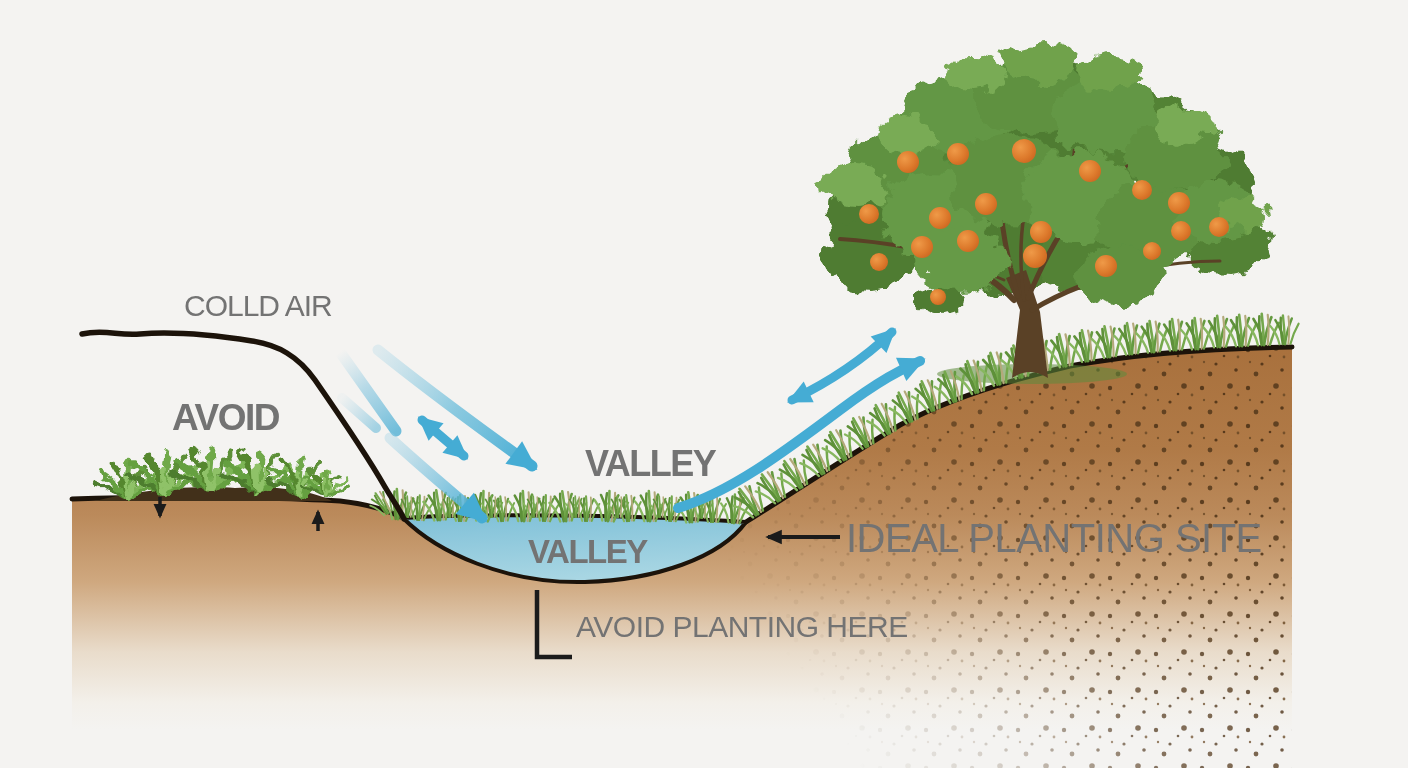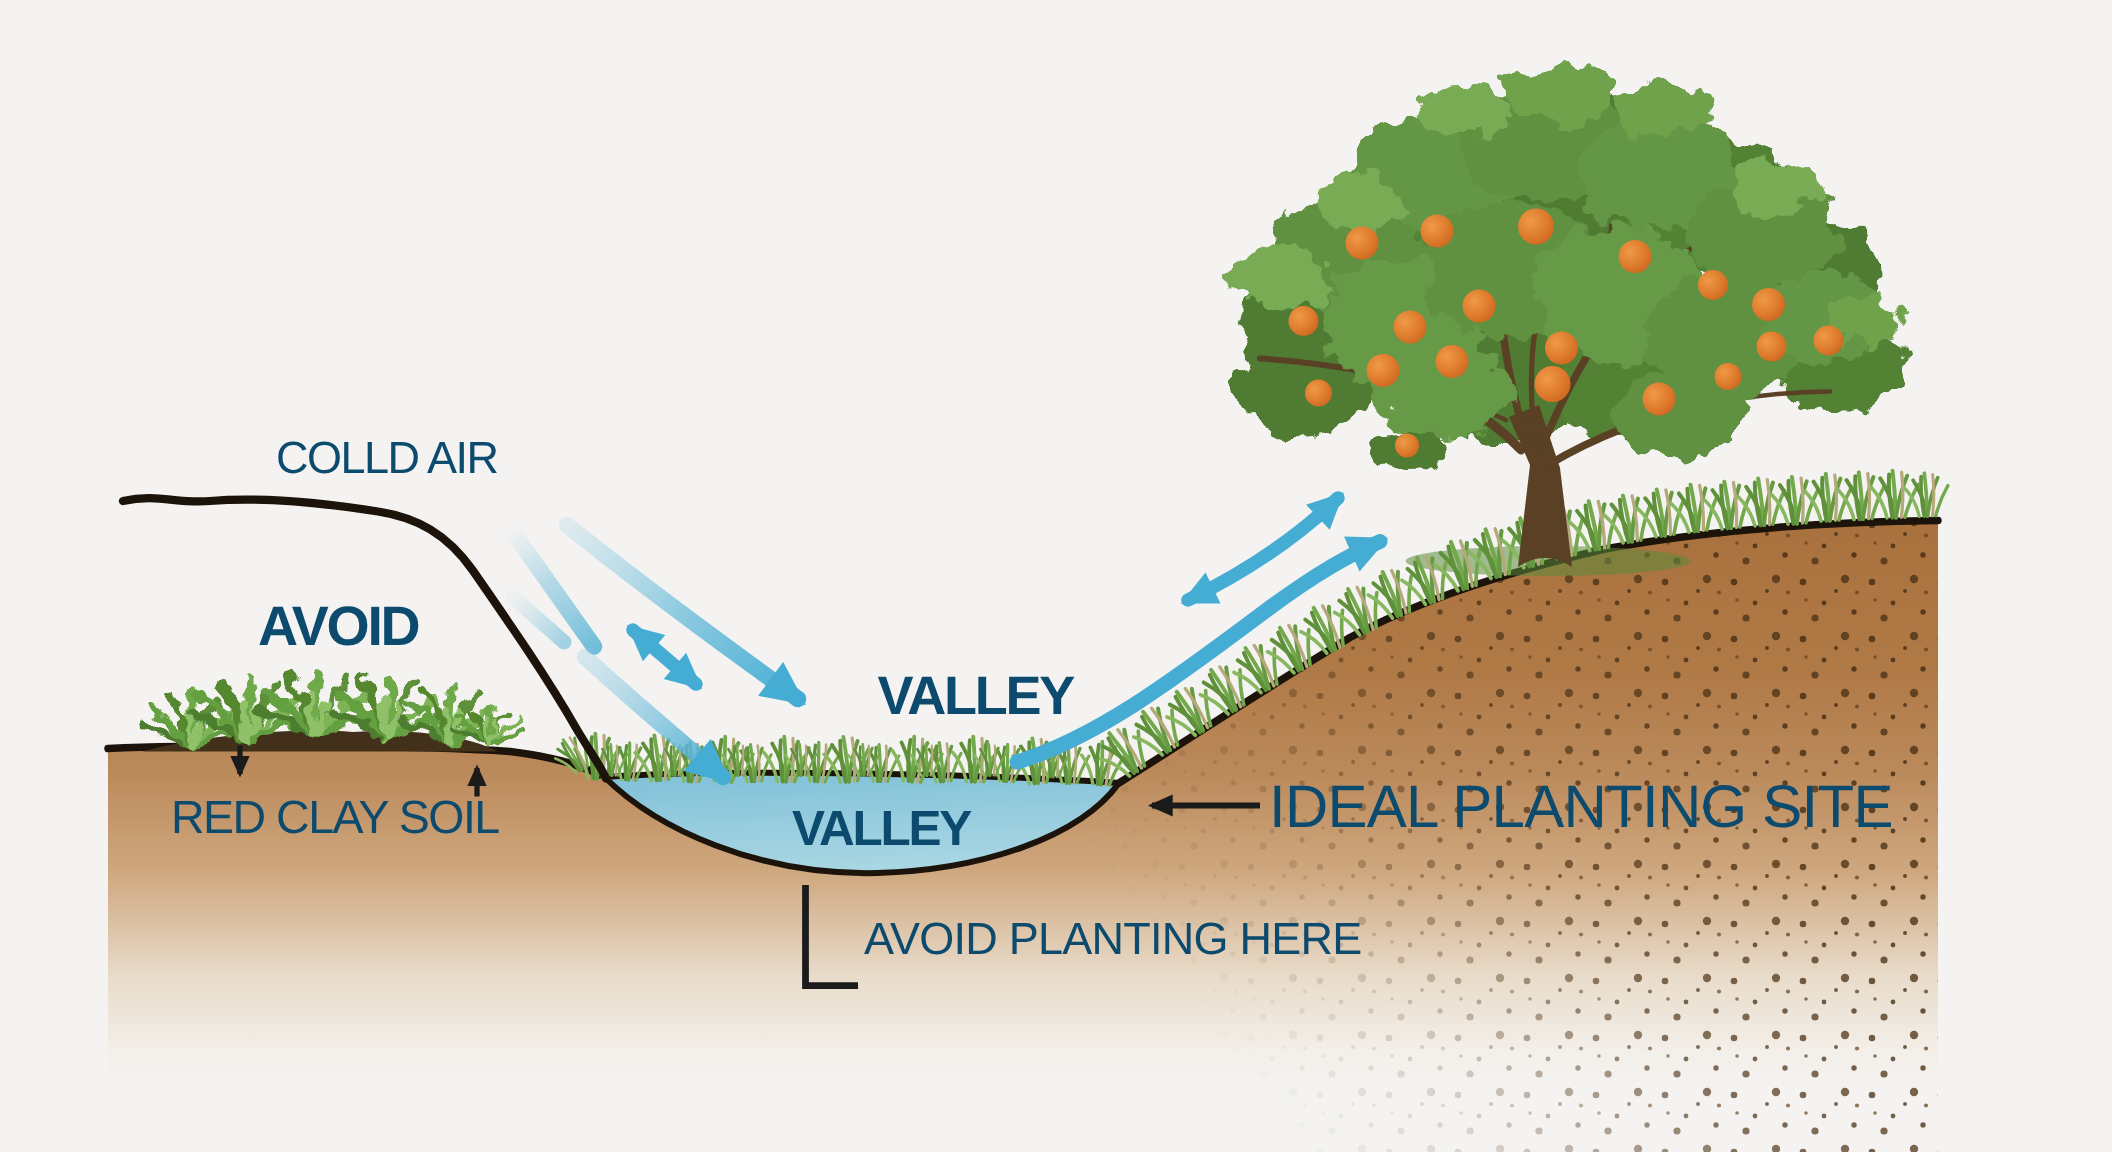--- a/index.html
+++ b/index.html
@@ -1,19 +1,19 @@
 <!DOCTYPE html>
 <html><head>
 <meta charset="utf-8">
 <style>
   html,body{margin:0;padding:0;background:#f4f3f1;}
   #stage{position:relative;width:1408px;height:768px;background:#f4f3f1;overflow:hidden;
          font-family:"Liberation Sans","DejaVu Sans",sans-serif;}
   #art{position:absolute;left:0;top:0;}
-  .lbl{position:absolute;color:#0c4a6e;line-height:1;white-space:nowrap;}
+  .lbl{position:absolute;color:#737373;line-height:1;white-space:nowrap;}
   .lbl.bold{font-weight:700;}
   #lbl-cold-air     {left:184px;top:291px;font-size:30px;letter-spacing:-1px;}
   #lbl-hill         {left:172px;top:399px;font-size:37px;letter-spacing:-1.5px;}
   #lbl-red-clay     {left:114px;top:529px;font-size:31px;letter-spacing:-1px;}
   #lbl-valley-upper {left:585px;top:446px;font-size:36px;letter-spacing:-1.5px;}
   #lbl-valley-water {left:528px;top:535px;font-size:33px;letter-spacing:-1.5px;}
   #lbl-ideal        {left:846px;top:518px;font-size:40px;letter-spacing:-0.5px;}
   #lbl-frost1       {left:602px;top:597px;font-size:30px;letter-spacing:-0.5px;}
   #lbl-frost2       {left:576px;top:612px;font-size:30px;letter-spacing:-0.5px;}
 </style>
@@ -290,19 +290,18 @@
   <g fill="none" stroke="#1b1b1b">
     <path d="M160,497 L160,516" stroke-width="3.5" marker-end="url(#mk)"></path>
     <path d="M318,531 L318,512" stroke-width="3.5" marker-end="url(#mk)"></path>
     <path d="M840,537 L768,537" stroke-width="4" marker-end="url(#mk)"></path>
     <path d="M537,590 L537,657 L572,657" stroke-width="4.5"></path>
   </g>
 </svg>
 
 <div class="lbl" id="lbl-cold-air">COLLD AIR</div>
 <div class="lbl bold" id="lbl-hill">AVOID</div>
-<div class="lbl" id="lbl-red-clay">RED CLAY SOIL</div>
 <div class="lbl bold" id="lbl-valley-upper">VALLEY</div>
 <div class="lbl bold" id="lbl-valley-water">VALLEY</div>
 <div class="lbl" id="lbl-ideal">IDEAL PLANTING SITE</div>
 <div class="lbl" id="lbl-frost2">AVOID PLANTING HERE</div>
 
 </div>
 
 </body></html>

